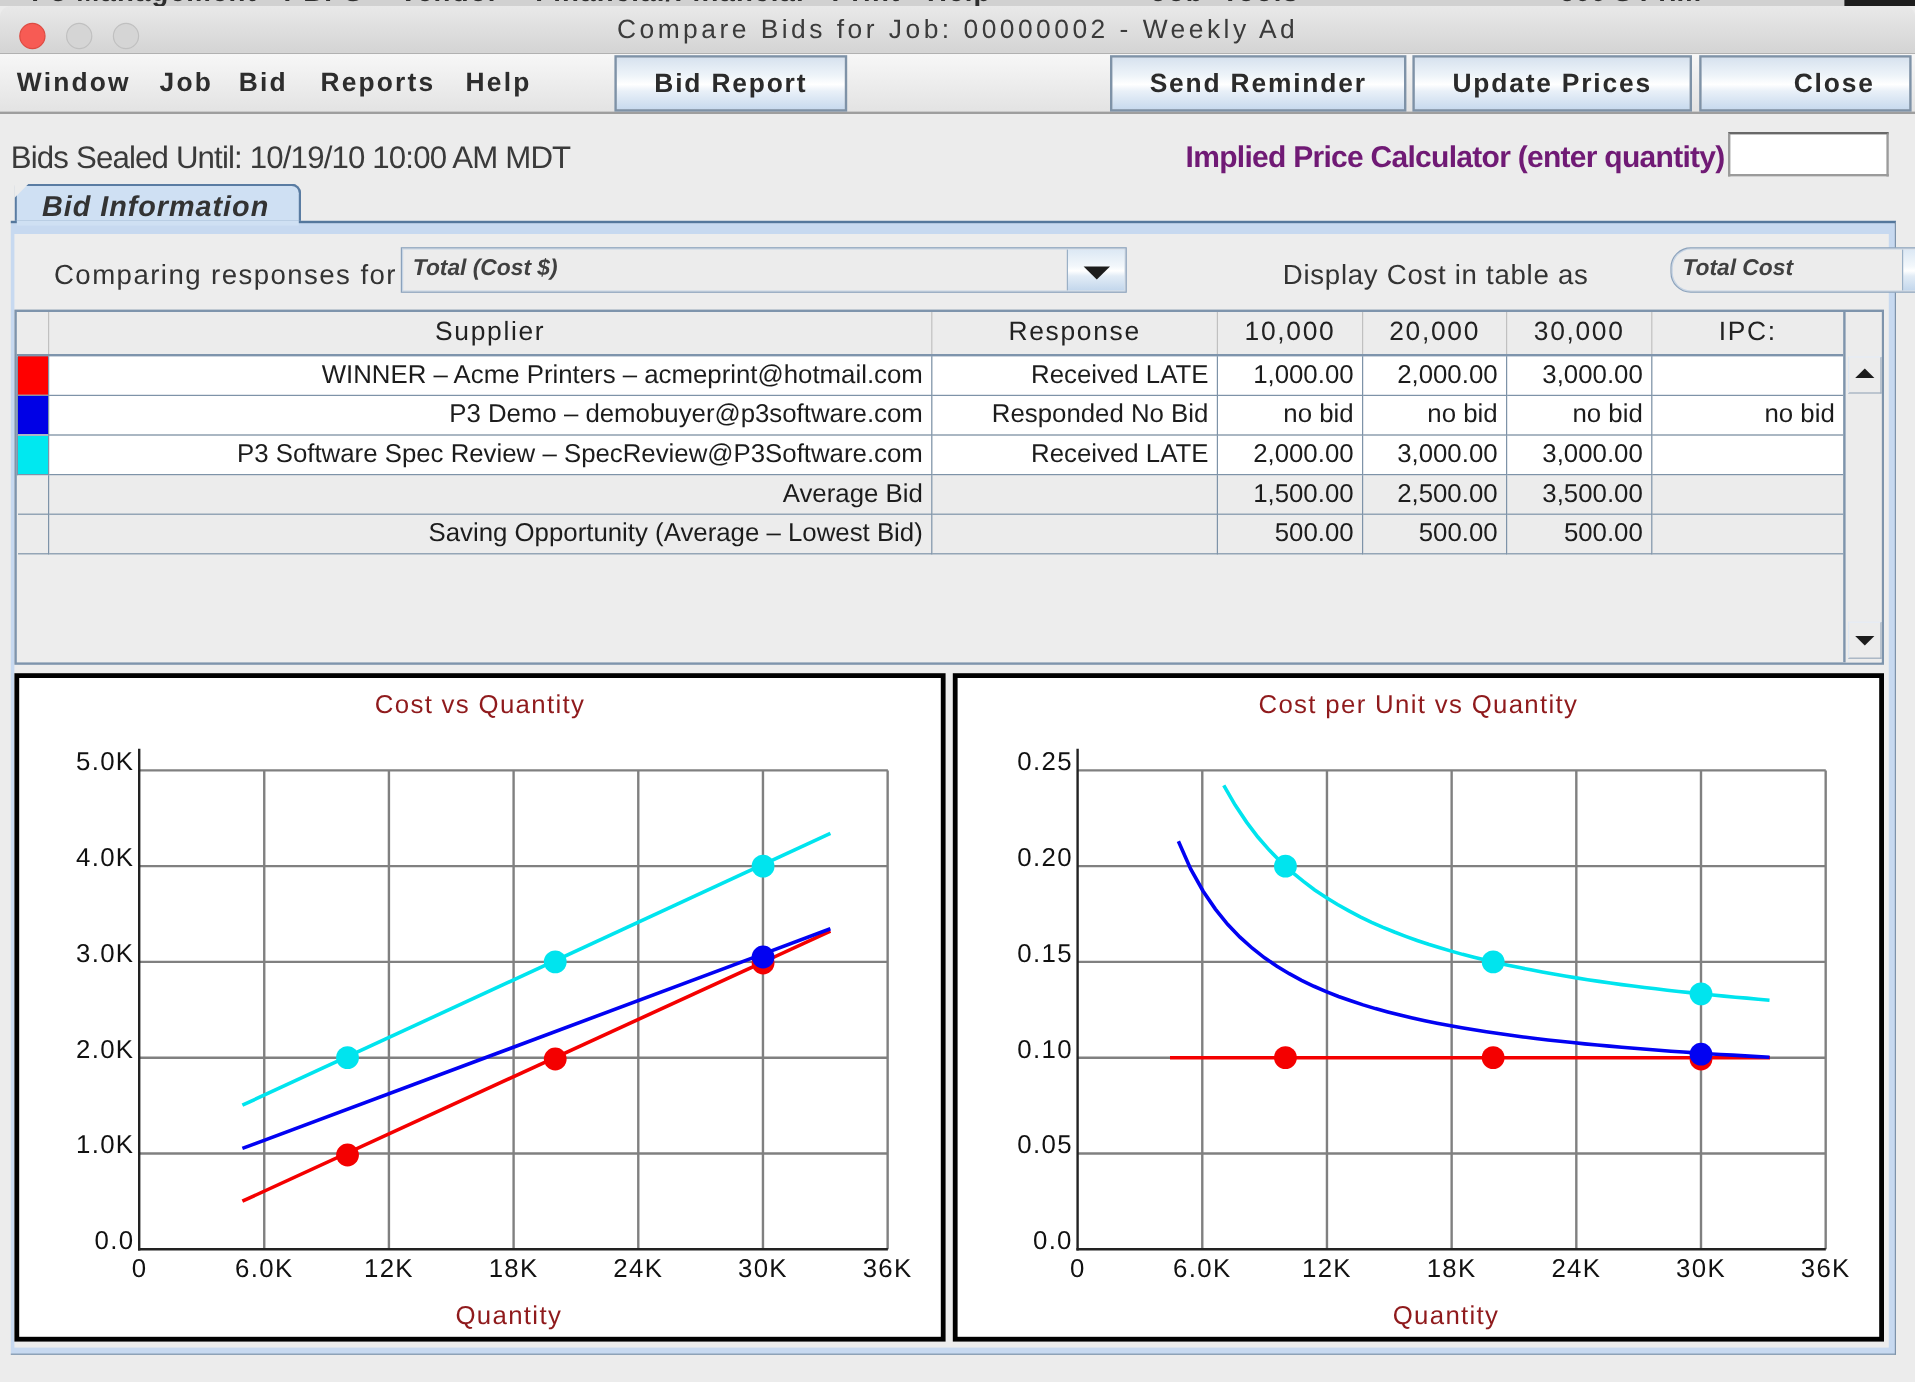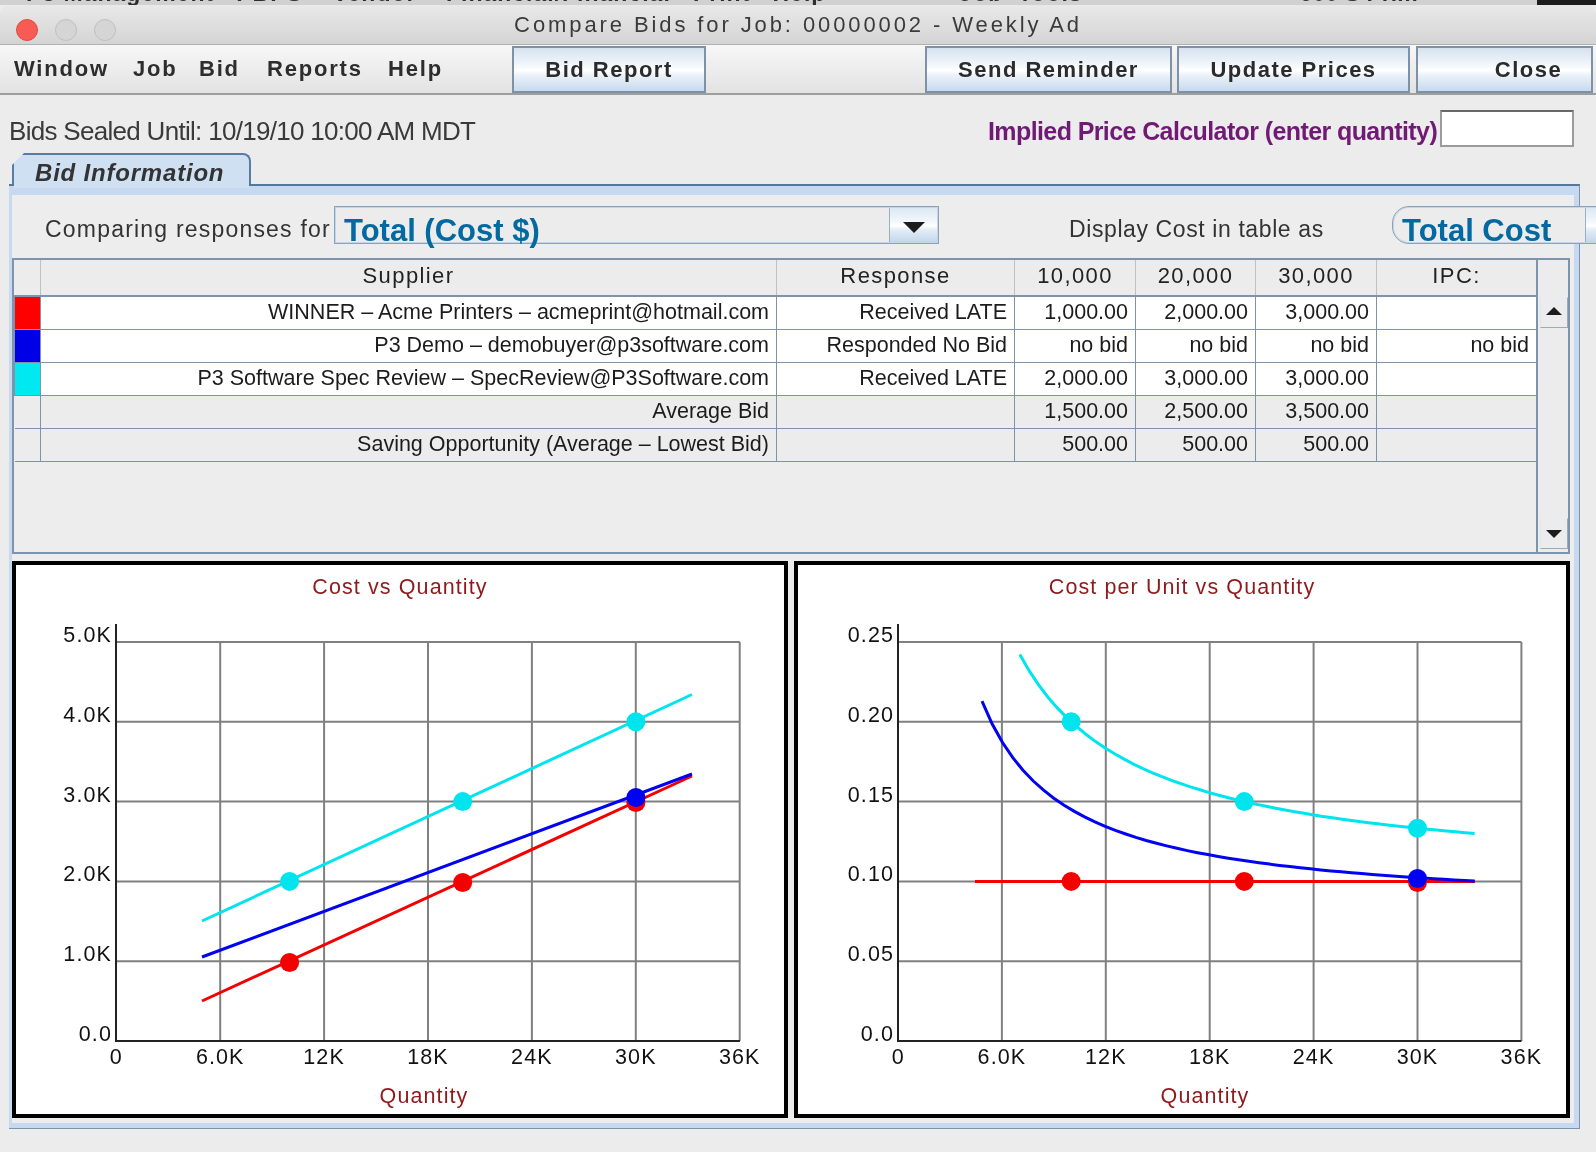--- a/index.html
+++ b/index.html
@@ -41,21 +41,21 @@
 
 
 #tabpanel { left:9px; top:184px; width:1571px; height:945px; background:#c7d9f0;
   border-top:2px solid #54779c; border-right:1px solid #7e93aa; border-bottom:1px solid #7e93aa; }
 #tabcontent { position:absolute; left:3px; top:9px; right:5px; bottom:5px; background:#ededed; }
 
 
 .lbl { position:absolute; font-size:23px; color:#333; }
 .combo { position:absolute; height:38px; background:#ececec;
   border:1px solid #8ba2bc; box-shadow:inset 0 0 0 1px #c6d4e4; }
-.combo .txt { position:absolute; left:9px; top:6px; font-size:31px; font-weight:bold; color:#0369a1; }
+.combo .txt { position:absolute; left:9px; top:6px; font-size:19px; font-weight:bold; color:#404040;font-style:italic; }
 .combo .arr { position:absolute; right:1px; top:1px; bottom:1px; width:48px;
   background:linear-gradient(#dce8f4 0%, #f2f7fb 40%, #ffffff 52%, #e2ecf6 65%, #c3d7ec 100%);
   border-left:1px solid #9ab0c6; }
 .combo .arr:after { content:""; position:absolute; left:13px; top:14px;
   border-left:11px solid transparent; border-right:11px solid transparent; border-top:11px solid #1c1c1c; }
 
 
 #scrollpane { left:12px; top:258px; width:1558px; height:296px; background:#ededed;
   border:2px solid #7e94ac; }
 table { border-collapse:collapse; table-layout:fixed; width:1522px; font-size:21.5px; color:#1c1c1c; }

